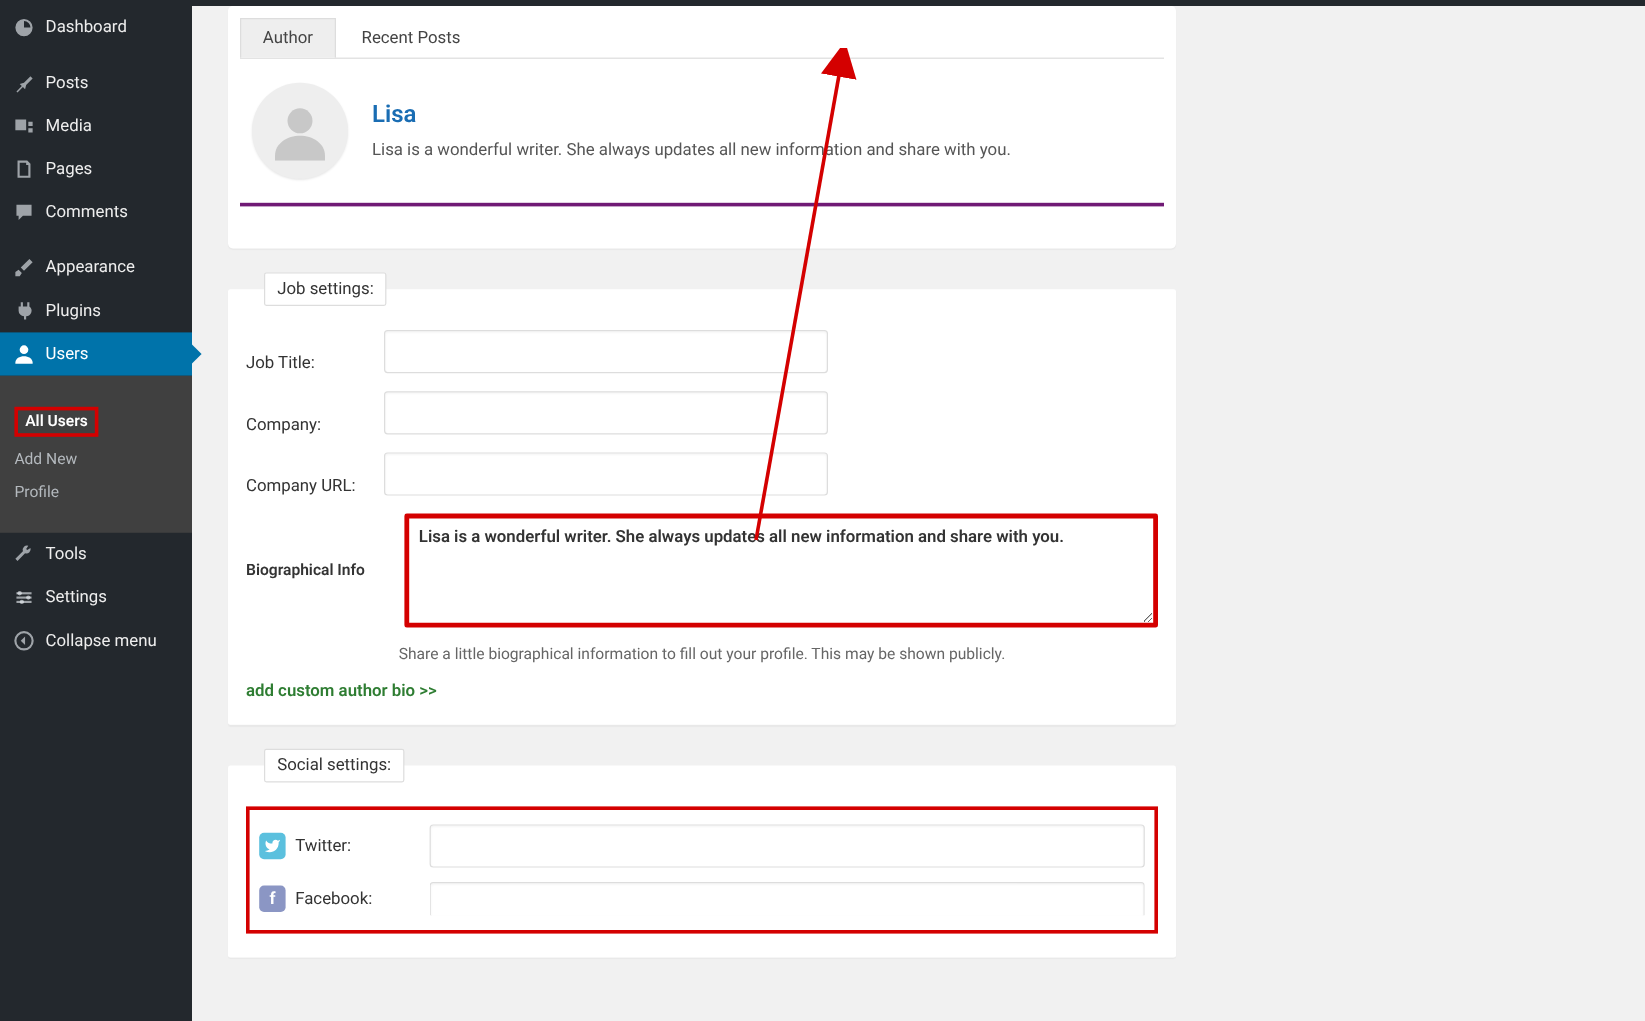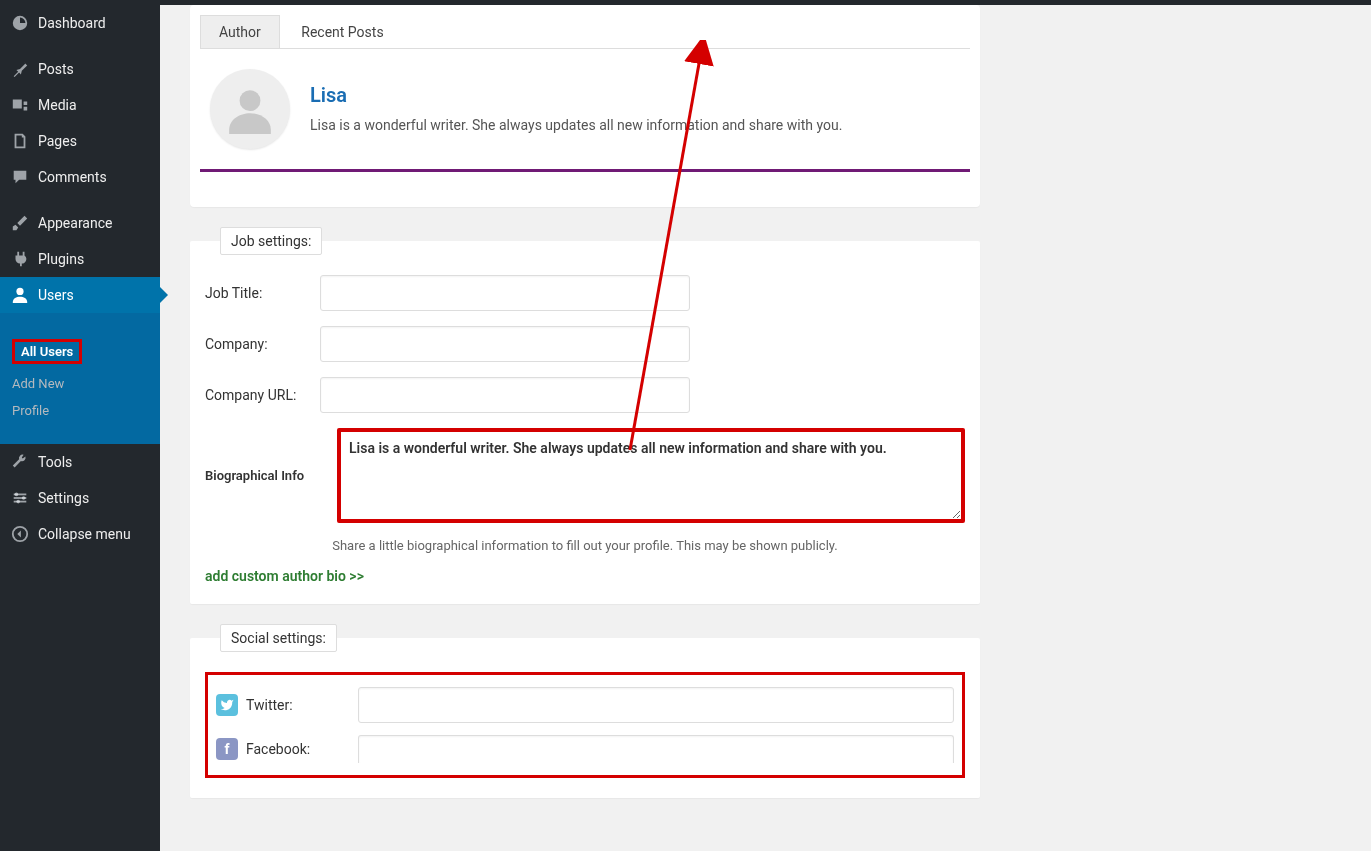--- a/index.html
+++ b/index.html
@@ -11,21 +11,21 @@
     
     .sidebar { width: 160px; background: #23282d; color: #eee; flex-shrink: 0; }
     .menu-item { display: flex; align-items: center; padding: 8px 10px; cursor: pointer; color: #eee; font-size: 14px; }
     .menu-item.active { background: #0073aa; color: #fff; }
     .menu-item .icon { width: 20px; height: 20px; display: inline-flex; align-items: center; justify-content: center; margin-right: 8px; font-size: 16px; color: rgba(240,245,250,0.6); }
     .menu-item.active .icon { color: #fff; }
     .menu-separator { height: 10px; }
     .arrow-right { position: absolute; right: -8px; width: 0; height: 0; border-top: 8px solid transparent; border-bottom: 8px solid transparent; border-left: 8px solid #0073aa; }
     .menu-item.active { position: relative; }
     
-    .submenu { background: #0369a1; padding: 20px 0; }
+    .submenu { background: #404040; padding: 20px 0; }
     .submenu-item { padding: 6px 12px; color: #b4b9be; cursor: pointer; font-size: 13px; }
     .submenu-item.current { color: #fff; font-weight: 600; }
     .highlight-box { border: 3px solid #d40000; display: inline-block; padding: 2px 6px; }
     
     .content { flex: 1; padding: 0 20px 20px 30px; max-width: 840px; }
     
     .card { background: #fff; border-radius: 4px; padding: 15px; margin-bottom: 20px; box-shadow: 0 1px 1px rgba(0,0,0,0.04); }
     .author-card { padding: 10px; }
     .tabs { border-bottom: 1px solid #ddd; }
     .tab { display: inline-block; padding: 8px 18px; cursor: pointer; font-size: 14px; color: #444; }
@@ -33,21 +33,21 @@
     
     .author-body { padding: 20px 10px; display: flex; align-items: center; border-bottom: 3px solid #701a75; }
     .avatar { width: 80px; height: 80px; border-radius: 50%; background: #eee; display: flex; align-items: center; justify-content: center; margin-right: 20px; flex-shrink: 0; box-shadow: 0 1px 2px rgba(0,0,0,0.1); }
     .avatar svg { width: 50px; height: 50px; fill: #c8c8c8; }
     .author-info h3 { color: #1a6db3; font-size: 20px; font-weight: 600; margin-bottom: 8px; }
     .author-info p { color: #555; line-height: 1.5; font-size: 14px; }
     
     fieldset { border: none; background: #fff; padding: 20px 15px; border-radius: 2px; margin-bottom: 20px; position: relative; box-shadow: 0 1px 1px rgba(0,0,0,0.04); }
     legend { background: #fff; border: 1px solid #ddd; padding: 5px 10px; font-size: 14px; border-radius: 2px; margin-left: 15px; }
     
-    .form-row { display: flex; align-items: center; margin-bottom: 15px; }
+    .form-row { display: flex; align-items: flex-end; margin-bottom: 15px; }
     .form-label { width: 115px; flex-shrink: 0; font-size: 14px; color: #333; }
     .form-input { width: 370px; height: 36px; border: 1px solid #ddd; border-radius: 3px; padding: 5px 8px; font-size: 14px; box-shadow: inset 0 1px 2px rgba(0,0,0,0.05); }
     .form-input-small { width: 100px; height: 28px; border: 1px solid #ddd; padding: 3px 6px; font-size: 13px; }
     
     .bio-row { display: flex; align-items: center; margin-bottom: 8px; }
     .bio-label { width: 132px; flex-shrink: 0; font-size: 13px; font-weight: 600; color: #333; }
     .bio-textarea { flex: 1; min-height: 95px; border: 4px solid #d40000; border-radius: 2px; padding: 8px; font-size: 14px; font-family: inherit; resize: both; font-weight: 600; color: #333; }
     .bio-help { text-align: center; color: #666; font-size: 13px; margin: 15px 0; }
     .bio-link { color: #2e7d32; font-weight: 600; font-size: 14px; cursor: pointer; }
     

